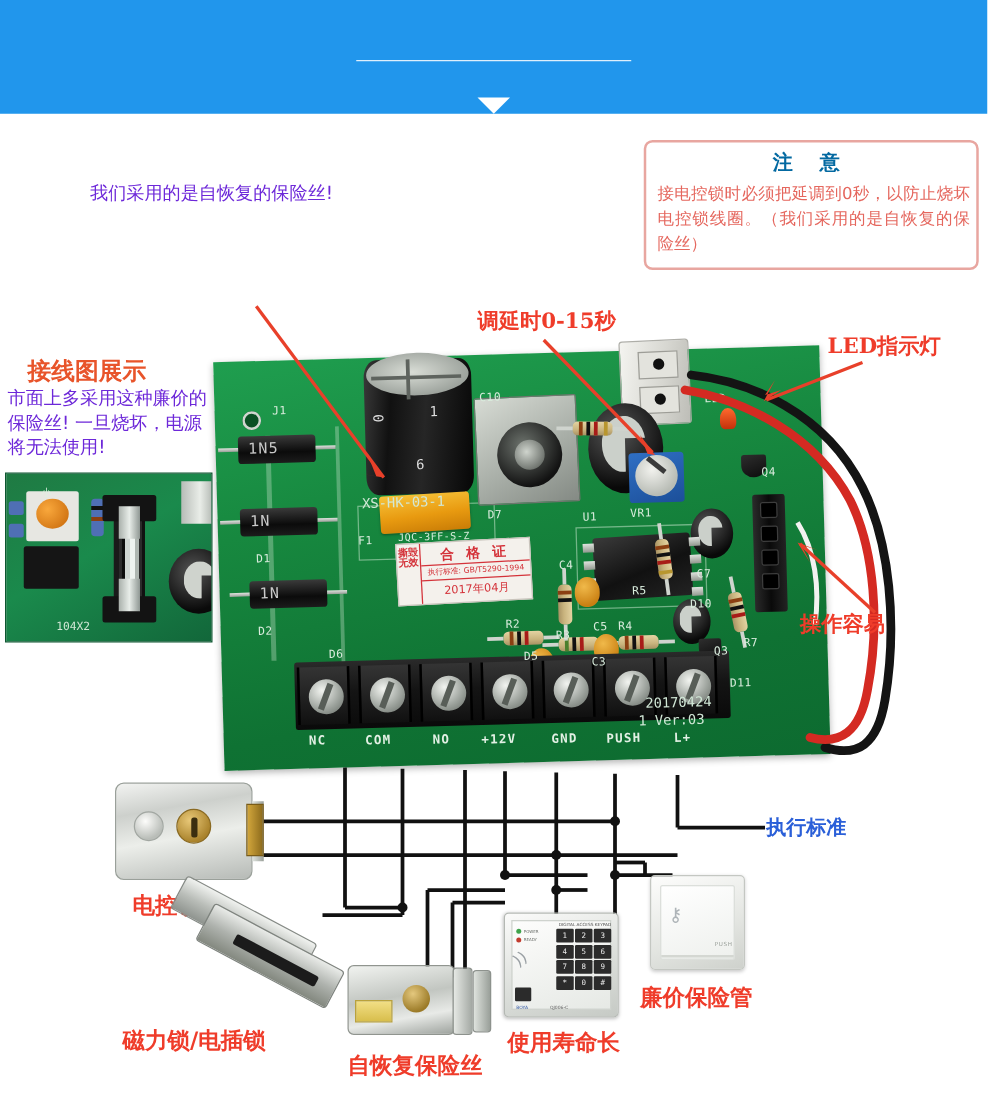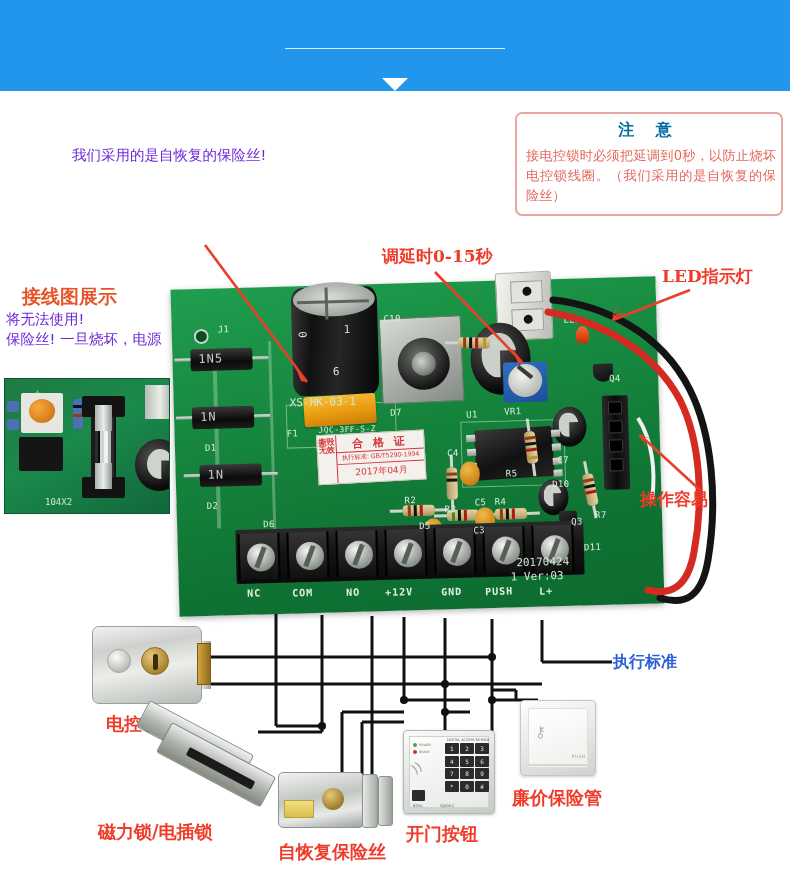--- a/index.html
+++ b/index.html
@@ -528,22 +528,23 @@
     <div class="banner-arrow"></div>
   </div>
 
   <div class="bluebody" id="fuse-body">
     <div>我们采用的是自恢复的保险丝!</div>
   </div>
 
 
   <div class="redhead" id="cheap-title">接线图展示</div>
   <div class="bluebody" id="cheap-body">
+    <div>市面上多采用这种廉价的</div>
+    <div>保险丝! 一旦烧坏，电源</div>
     <div>将无法使用!</div>
-    <div>保险丝! 一旦烧坏，电源</div>
   </div>
 
   <div class="notice">
     <div class="notice-title">注 意</div>
     <div class="notice-body">接电控锁时必须把延调到0秒，以防止烧坏电控锁线圈。（我们采用的是自恢复的保险丝）</div>
   </div>
 
   <div class="inset">
     <div class="blue-d" style="top:22px"></div>
     <div class="blue-d" style="top:40px"></div>
@@ -881,21 +882,21 @@
       <div class="k">7</div>
       <div class="k">8</div>
       <div class="k">9</div>
       <div class="k">*</div>
       <div class="k">0</div>
       <div class="k">#</div>
     </div>
     <div class="botbrand">BOYA</div>
     <div class="botmodel">QJ006-C</div>
   </div>
-  <div class="redlabel" style="left:406px; top:822px; font-size:18px;">开门按钮</div>
+  <div class="redlabel" style="left:406px; top:822px; font-size:18px;">使用寿命长</div>
 
   <div class="dev pushbtn">
     <div class="face"></div>
     <div class="keyicon">⚷</div>
     <div class="pushtxt">PUSH</div>
     <div class="slit"></div>
   </div>
   <div class="redlabel" style="left:512px; top:786px; font-size:18px;">廉价保险管</div>
 
   <div class="bluelabel" style="left:613px; top:652px; font-size:16px;">执行标准</div>

